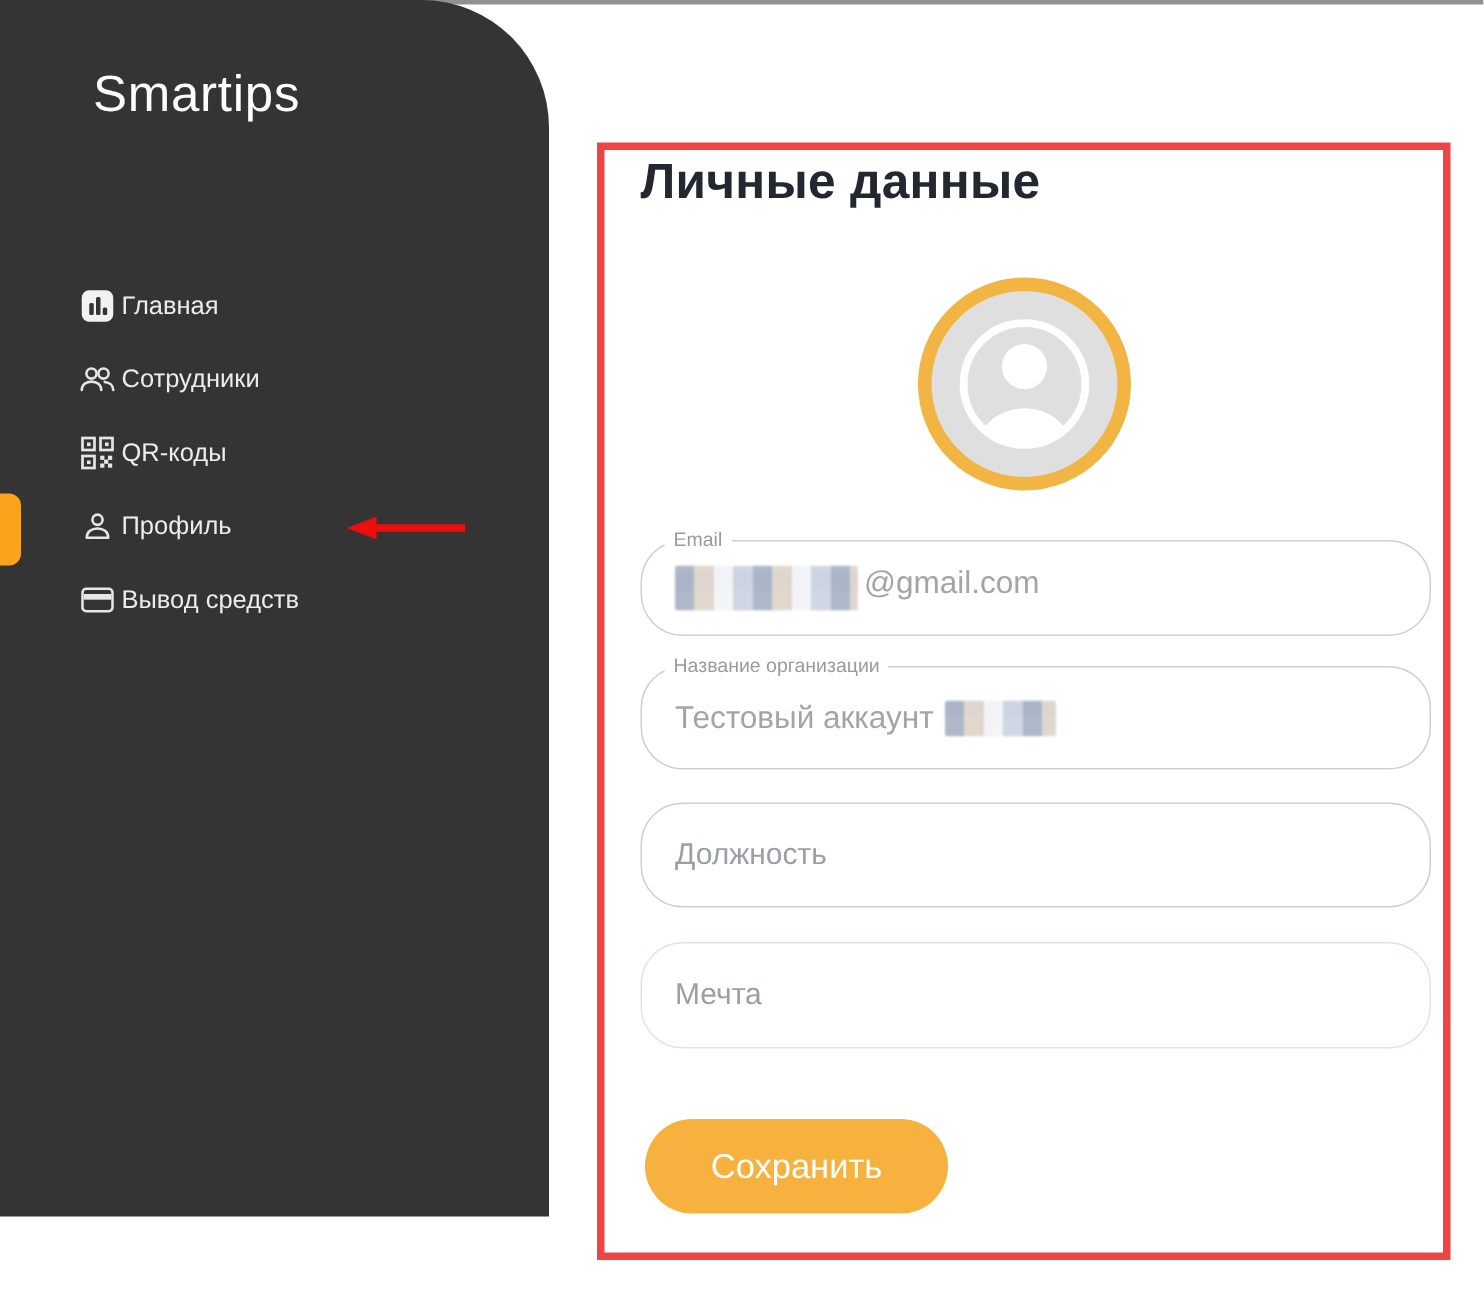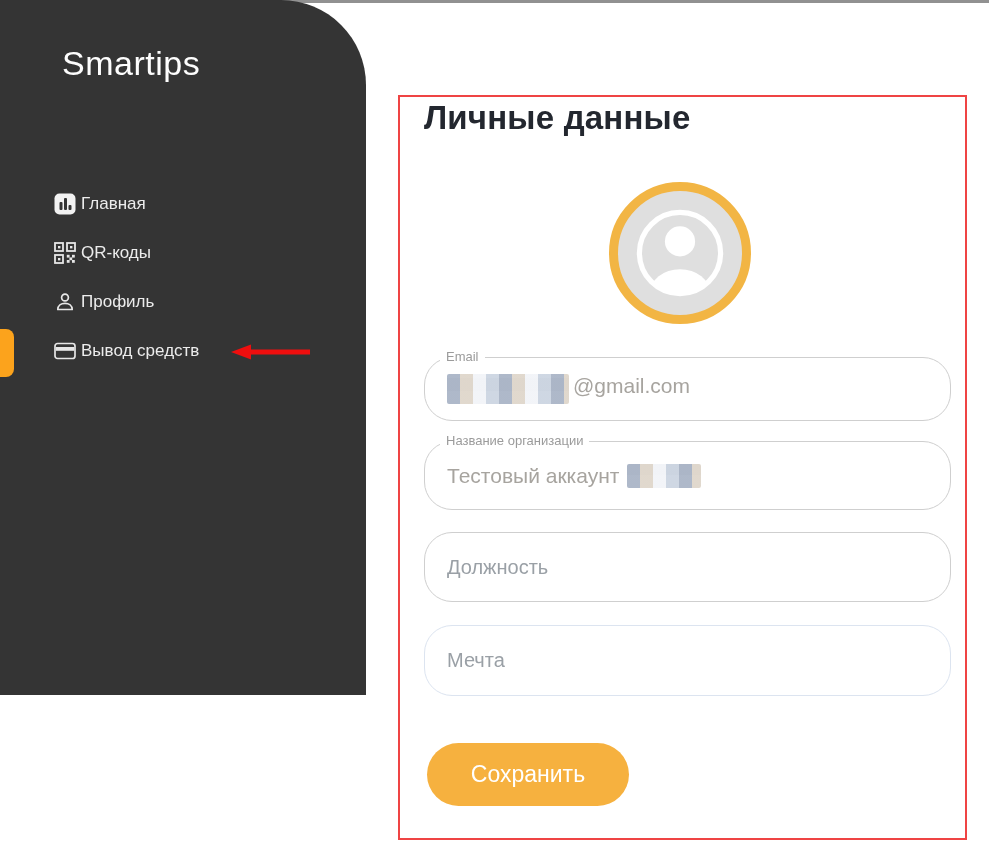--- a/index.html
+++ b/index.html
@@ -9,21 +9,21 @@
     background:#ffffff;
     position:relative;
     overflow:hidden;
   }
   .top-strip {
     position:absolute; top:0; left:0; width:989px; height:3px;
     background:#919191; z-index:1;
   }
   
   .sidebar {
-    position:absolute; top:0; left:0; width:366px; height:695px;
+    position:absolute; top:0; left:0; width:366px; height:811px;
     background:#343434; border-top-right-radius:85px; z-index:2;
   }
   .brand {
     position:absolute; left:62px; top:44px;
     font-size:34px; font-weight:500; color:#fdfdfd; letter-spacing:.5px;
   }
   .menu { position:absolute; left:0; top:179px; width:366px; }
   .menu-item {
     height:49px; display:flex; align-items:center;
     padding-left:52px; cursor:pointer;
@@ -33,21 +33,21 @@
     margin-left:3px; font-size:17px; font-weight:500; color:#ececec;
   }
   .active-tab {
     position:absolute; left:0; top:329px; width:14px; height:48px;
     background:#FCA31C; border-radius:0 8px 8px 0; z-index:3;
   }
   .annot-arrow { position:absolute; left:228px; top:343px; z-index:4; }
   
   .content-box {
     position:absolute; left:398px; top:95px; width:569px; height:745px;
-    border:2px solid #ef4444; background:#ffffff; z-index:1;
+    border:5px solid #ef4444; background:#ffffff; z-index:1;
   }
   .page-title {
     position:absolute; left:24px; top:2px;
     font-size:33px; font-weight:800; color:#23272f; letter-spacing:.2px;
   }
   .avatar {
     position:absolute; left:209px; top:85px;
     width:142px; height:142px; border-radius:50%;
     border:9px solid #F2B544; background:#dfdfdf;
     display:flex; align-items:center; justify-content:center;
@@ -106,20 +106,31 @@
         <svg width="24" height="24" viewBox="0 0 24 24">
           <rect x="1.5" y="1.5" width="21" height="21" rx="5" fill="#f2f2f2"></rect>
           <rect x="6.5" y="10" width="3" height="8" rx="1" fill="#343434"></rect>
           <rect x="11" y="6" width="3" height="12" rx="1" fill="#343434"></rect>
           <rect x="15.5" y="13" width="3" height="5" rx="1" fill="#343434"></rect>
         </svg>
       </span>
       <span class="mi-label">Главная</span>
     </div>
 
+    <div class="menu-item">
+      <span class="mi-icon">
+        <svg width="26" height="24" viewBox="0 0 26 24" fill="none" stroke="#e6e6e6" stroke-width="1.7" stroke-linecap="round">
+          <circle cx="9" cy="8" r="3.4"></circle>
+          <circle cx="17" cy="8" r="3.4"></circle>
+          <path d="M2.5 19c0-3.5 2.9-5.6 6.5-5.6s6.5 2.1 6.5 5.6"></path>
+          <path d="M17.8 13.6c3.3.3 5.7 2.3 5.7 5.4"></path>
+        </svg>
+      </span>
+      <span class="mi-label">Сотрудники</span>
+    </div>
 
     <div class="menu-item">
       <span class="mi-icon">
         <svg width="24" height="24" viewBox="0 0 24 24" fill="none" stroke="#e6e6e6" stroke-width="1.8">
           <rect x="2" y="2" width="8" height="8"></rect>
           <rect x="14" y="2" width="8" height="8"></rect>
           <rect x="2" y="14" width="8" height="8"></rect>
           <g fill="#e6e6e6" stroke="none">
             <rect x="5" y="5" width="2.4" height="2.4"></rect>
             <rect x="17" y="5" width="2.4" height="2.4"></rect>

